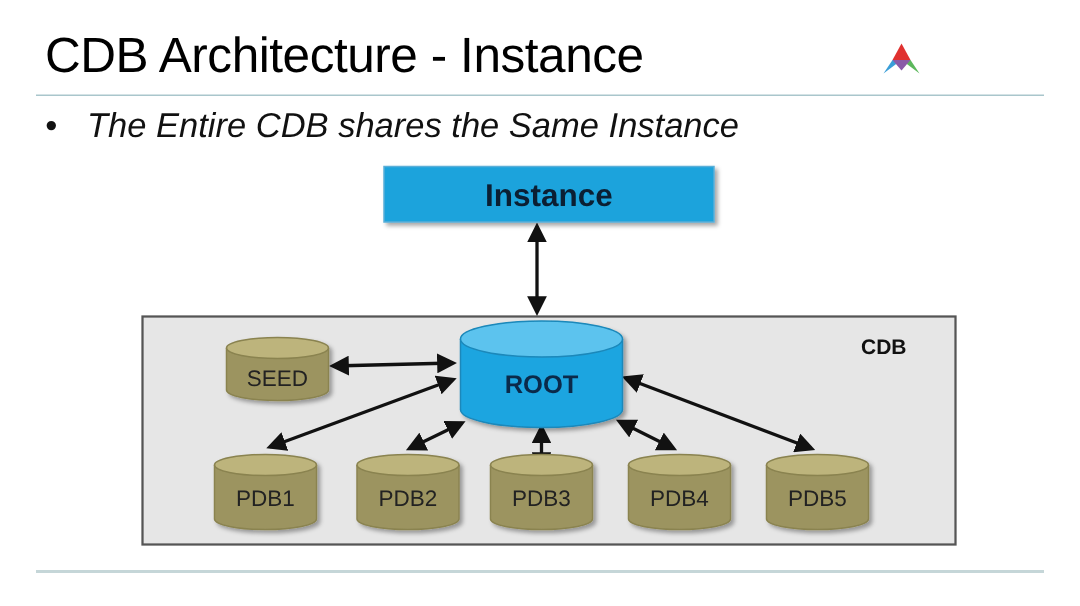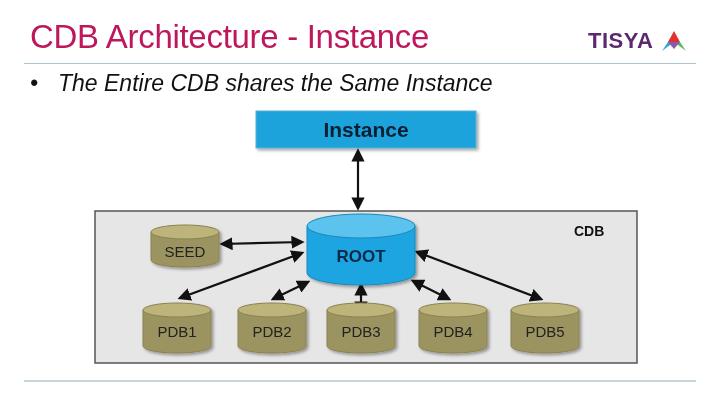--- a/index.html
+++ b/index.html
@@ -1,34 +1,33 @@
 <!DOCTYPE html>
 <html><head>
 <meta charset="utf-8">
 <style>
   html, body { margin: 0; padding: 0; }
   body { width: 720px; height: 404px; background: #ffffff; position: relative; overflow: hidden; font-family: "Liberation Sans", sans-serif; }
-  .title { position: absolute; left: 30px; top: 18px; font-size: 33px; color: #be185d; letter-spacing: -0.3px; white-space: nowrap; }
+  .title { position: absolute; left: 30px; top: 18px; font-size: 33px; color: #000000; letter-spacing: -0.3px; white-space: nowrap; }
   .title-rule { position: absolute; left: 24px; top: 63px; width: 672px; height: 1px; background: #a9c6cc; }
   .logo { position: absolute; left: 588px; top: 28px; display: flex; align-items: center; gap: 8px; }
   .logo-text { font-size: 22px; font-weight: bold; color: #5b2a6e; letter-spacing: 0.5px; }
   .bullet { position: absolute; left: 30px; top: 70px; font-size: 23px; color: #111; white-space: nowrap; font-style: italic; }
   .bullet .dot { display: inline-block; width: 28px; }
   .bottom-rule { position: absolute; left: 24px; top: 380px; width: 672px; height: 2px; background: #c5d6d8; }
   svg.diagram { position: absolute; left: 0; top: 0; }
   .lbl { font-family: "Liberation Sans", sans-serif; }
 </style>
 </head>
 <body>
 
 <div class="title">CDB Architecture - Instance</div>
 <div class="title-rule"></div>
 
 <div class="logo">
-  <span class="logo-text">TISYA</span>
   <svg width="26" height="22" viewBox="0 0 26 22">
     <polygon points="13,1 19,12 7,12" fill="#e0312f"></polygon>
     <polygon points="7,12 13,12 1,21" fill="#3a9ed8"></polygon>
     <polygon points="13,12 19,12 25,21" fill="#5cb85c"></polygon>
     <polygon points="7,12 19,12 13,19" fill="#8a5aa8"></polygon>
   </svg>
 </div>
 
 <div class="bullet">
   <span class="dot">•</span><span>The Entire CDB shares the Same Instance</span>

